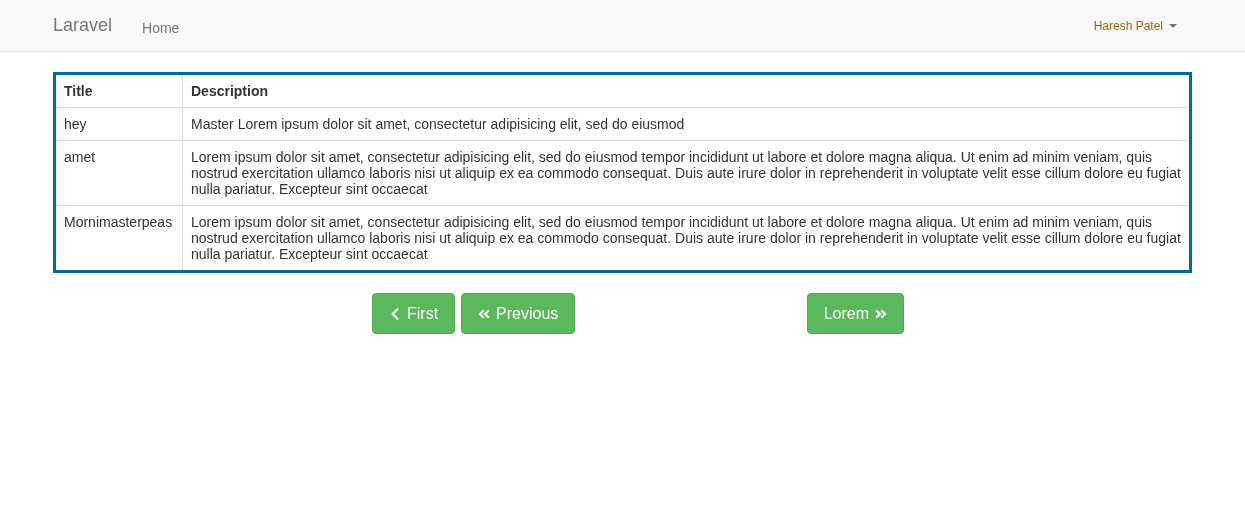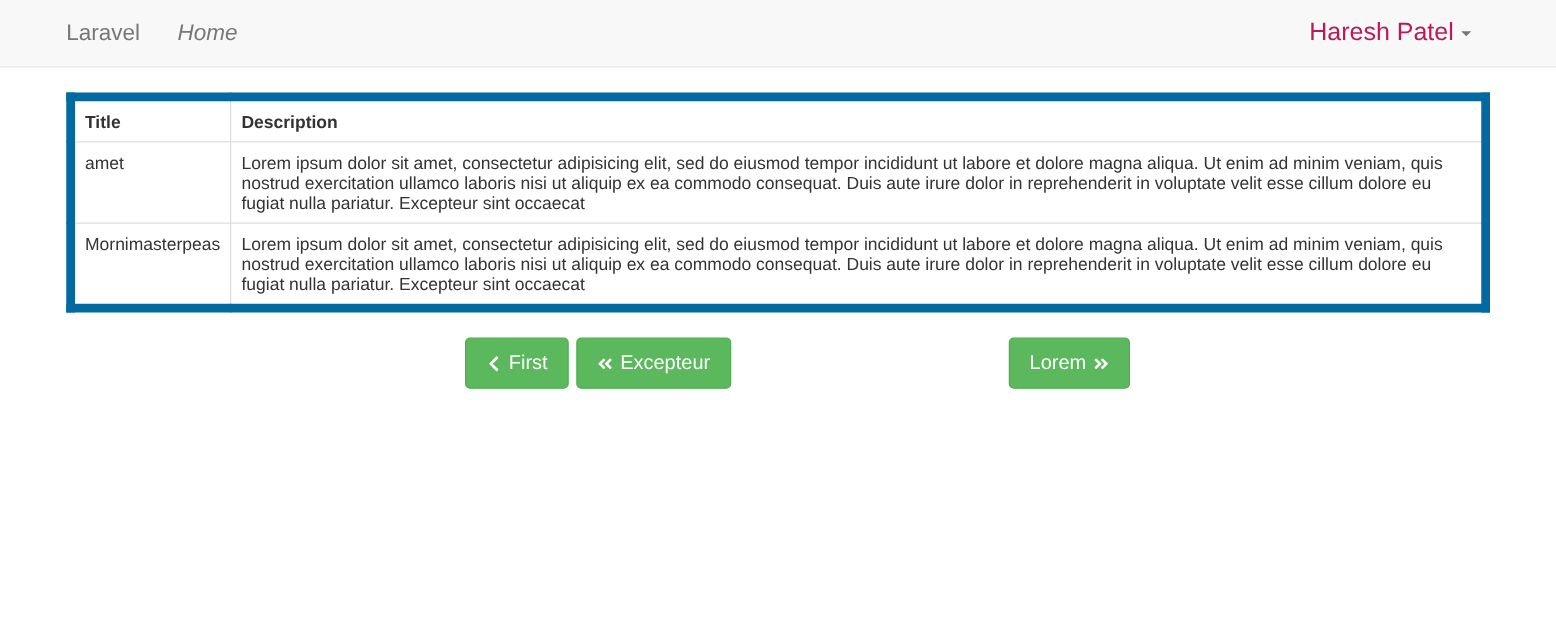--- a/index.html
+++ b/index.html
@@ -29,52 +29,51 @@
     .navbar-brand {
       font-size: 18px;
       color: #777;
       padding: 15px 15px 15px 38px;
       text-decoration: none;
     }
     .navbar-link {
       color: #777;
       text-decoration: none;
       padding: 15px;
-      font-size: 18px;
-      font-style: italic;
+      font-size: 14px;
     }
     .navbar-right {
       padding-right: 38px;
     }
     .user-dropdown {
-      color: #be185d;
+      color: #a16207;
       text-decoration: none;
       padding: 15px;
-      font-size: 20px;
+      font-size: 12px;
       display: inline-flex;
       align-items: center;
       cursor: pointer;
     }
     .caret {
       display: inline-block;
       width: 0;
       height: 0;
       margin-left: 6px;
       vertical-align: middle;
       border-top: 4px solid #777;
       border-right: 4px solid transparent;
       border-left: 4px solid transparent;
     }
     .container {
       padding: 20px 53px;
     }
     table {
       width: 100%;
       border-collapse: collapse;
-      border: 7px solid #0369a1;
+      border: 3px solid #0369a1;
     }
     th, td {
       border: 1px solid #ddd;
       padding: 8px;
       text-align: left;
       vertical-align: top;
     }
     th {
       font-weight: bold;
     }
@@ -132,20 +131,24 @@
 <div class="container">
   <table>
     <thead>
       <tr>
         <th class="col-title">Title</th>
         <th>Description</th>
       </tr>
     </thead>
     <tbody id="table-body">
         <tr>
+          <td>hey</td>
+          <td>Master Lorem ipsum dolor sit amet, consectetur adipisicing elit, sed do eiusmod</td>
+        </tr>
+        <tr>
           <td>amet</td>
           <td>Lorem ipsum dolor sit amet, consectetur adipisicing elit, sed do eiusmod tempor incididunt ut labore et dolore magna aliqua. Ut enim ad minim veniam, quis nostrud exercitation ullamco laboris nisi ut aliquip ex ea commodo consequat. Duis aute irure dolor in reprehenderit in voluptate velit esse cillum dolore eu fugiat nulla pariatur. Excepteur sint occaecat</td>
         </tr>
         <tr>
           <td>Mornimasterpeas</td>
           <td>Lorem ipsum dolor sit amet, consectetur adipisicing elit, sed do eiusmod tempor incididunt ut labore et dolore magna aliqua. Ut enim ad minim veniam, quis nostrud exercitation ullamco laboris nisi ut aliquip ex ea commodo consequat. Duis aute irure dolor in reprehenderit in voluptate velit esse cillum dolore eu fugiat nulla pariatur. Excepteur sint occaecat</td>
         </tr>
       </tbody>
   </table>
 
@@ -154,21 +157,21 @@
       <button class="btn-success">
         <svg class="icon-svg" viewBox="0 0 320 512">
             <path d="M34.52 239.03L228.87 44.69c9.37-9.37 24.57-9.37 33.94 0l22.67 22.67c9.36 9.36 9.37 24.52.04 33.9L131.49 256l154.02 154.75c9.34 9.38 9.32 24.54-.04 33.9l-22.67 22.67c-9.37 9.37-24.57 9.37-33.94 0L34.52 272.97c-9.37-9.37-9.37-24.57 0-33.94z"></path>
           </svg>
         <span>First</span>
       </button>
       <button class="btn-success">
         <svg class="icon-svg" viewBox="0 0 448 512">
             <path d="M223.7 239l136-136c9.4-9.4 24.6-9.4 33.9 0l22.6 22.6c9.4 9.4 9.4 24.6 0 33.9L319.9 256l96.4 96.4c9.4 9.4 9.4 24.6 0 33.9L393.6 409c-9.4 9.4-24.6 9.4-33.9 0l-136-136c-9.5-9.4-9.5-24.6 0-34zm-192 34l136 136c9.4 9.4 24.6 9.4 33.9 0l22.6-22.6c9.4-9.4 9.4-24.6 0-33.9L127.9 256l96.4-96.4c9.4-9.4 9.4-24.6 0-33.9L201.6 103c-9.4-9.4-24.6-9.4-33.9 0l-136 136c-9.5 9.4-9.5 24.6 0 34z"></path>
           </svg>
-        <span>Excepteur</span>
+        <span>Previous</span>
       </button>
     </div>
     <div class="pagination-right">
       <button class="btn-success">
         <span>Lorem</span>
         <svg class="icon-svg" viewBox="0 0 448 512">
             <path d="M224.3 273l-136 136c-9.4 9.4-24.6 9.4-33.9 0l-22.6-22.6c-9.4-9.4-9.4-24.6 0-33.9l96.4-96.4-96.4-96.4c-9.4-9.4-9.4-24.6 0-33.9L54.3 103c9.4-9.4 24.6-9.4 33.9 0l136 136c9.5 9.4 9.5 24.6.1 34zm192-34l-136-136c-9.4-9.4-24.6-9.4-33.9 0l-22.6 22.6c-9.4 9.4-9.4 24.6 0 33.9l96.4 96.4-96.4 96.4c-9.4 9.4-9.4 24.6 0 33.9l22.6 22.6c9.4 9.4 24.6 9.4 33.9 0l136-136c9.4-9.2 9.4-24.4 0-33.8z"></path>
           </svg>
       </button>
     </div>

